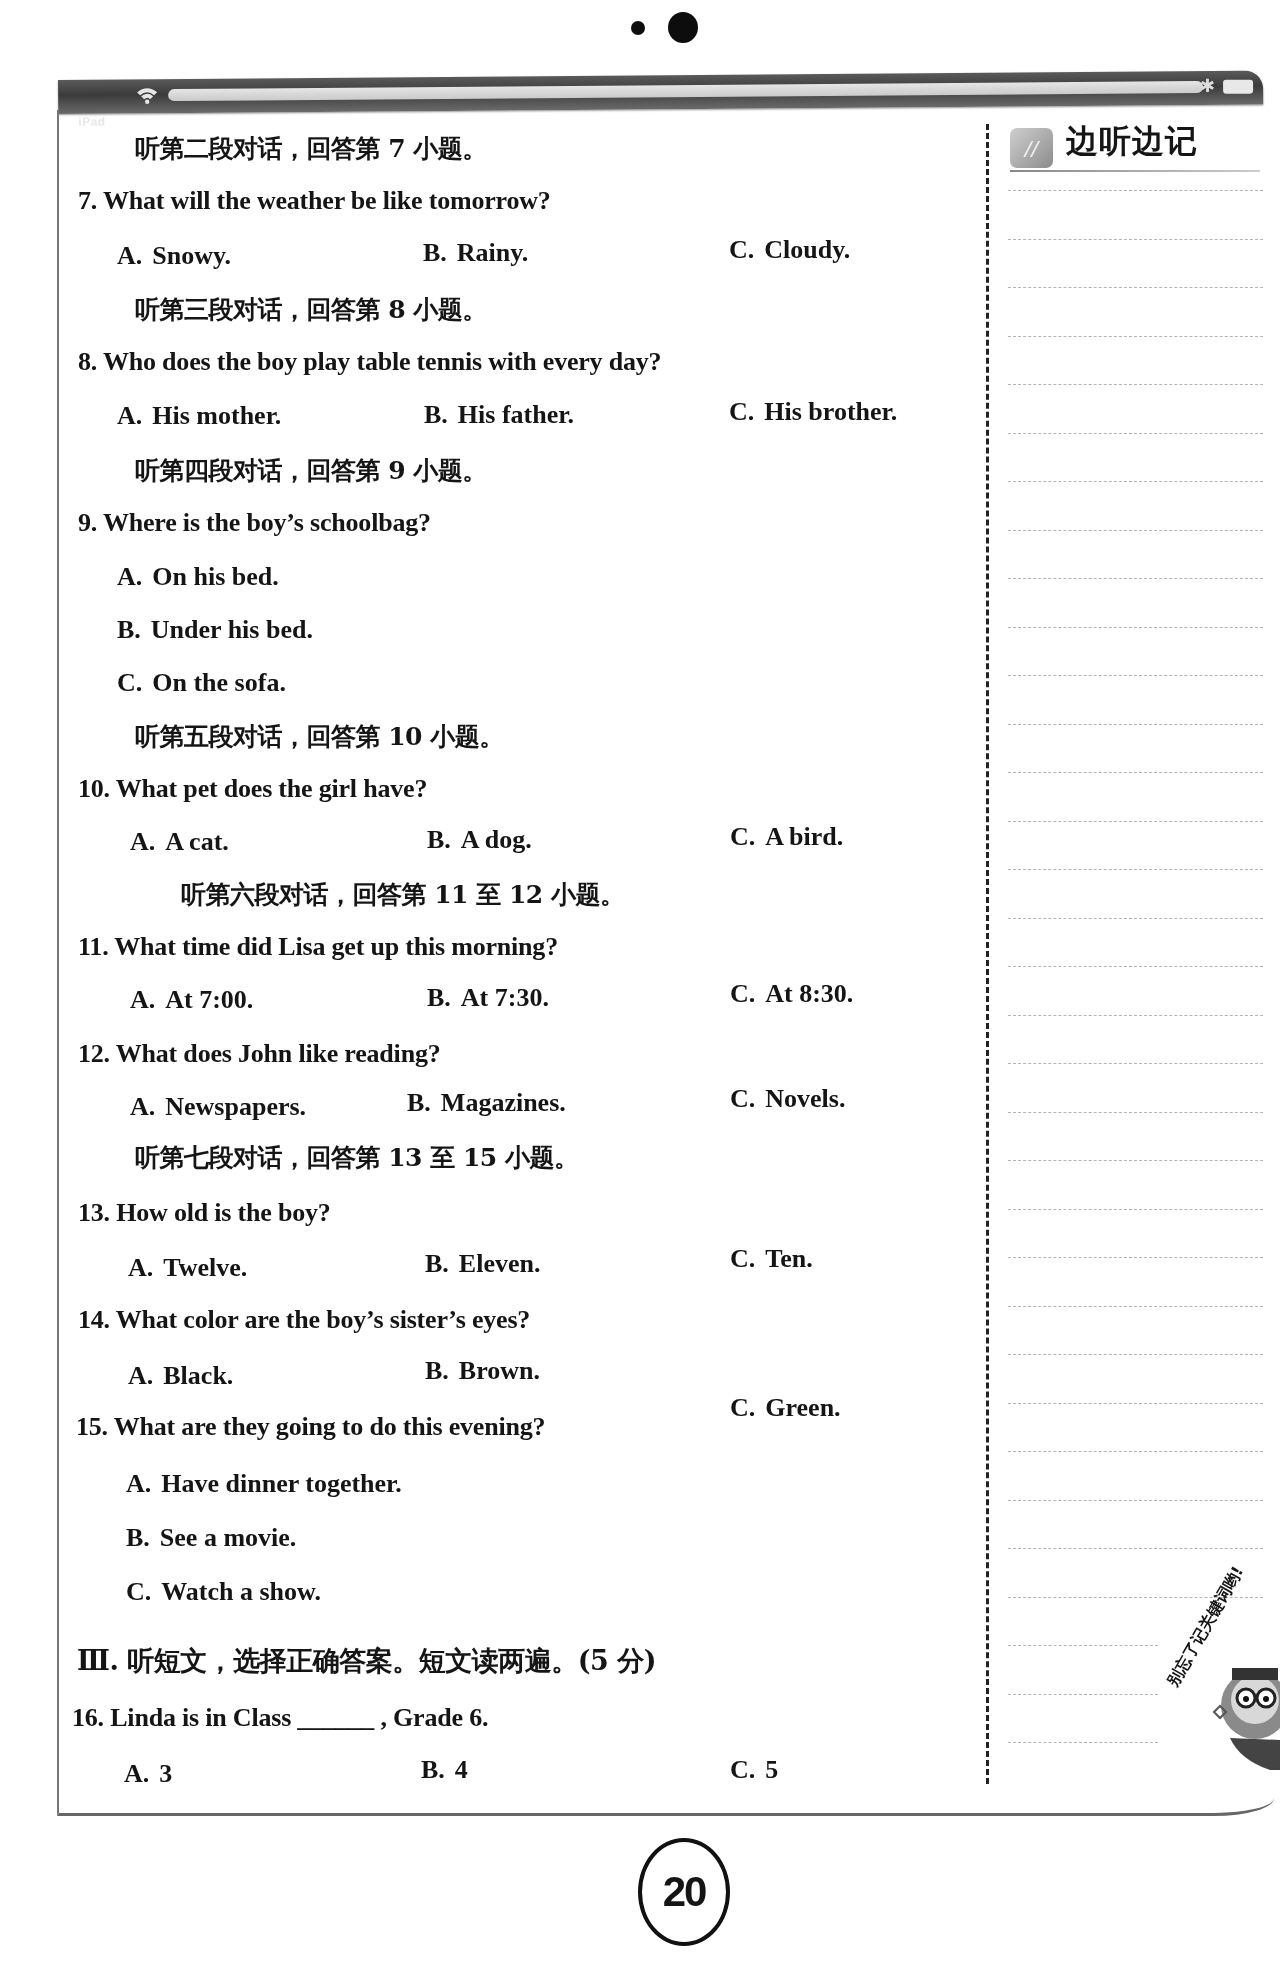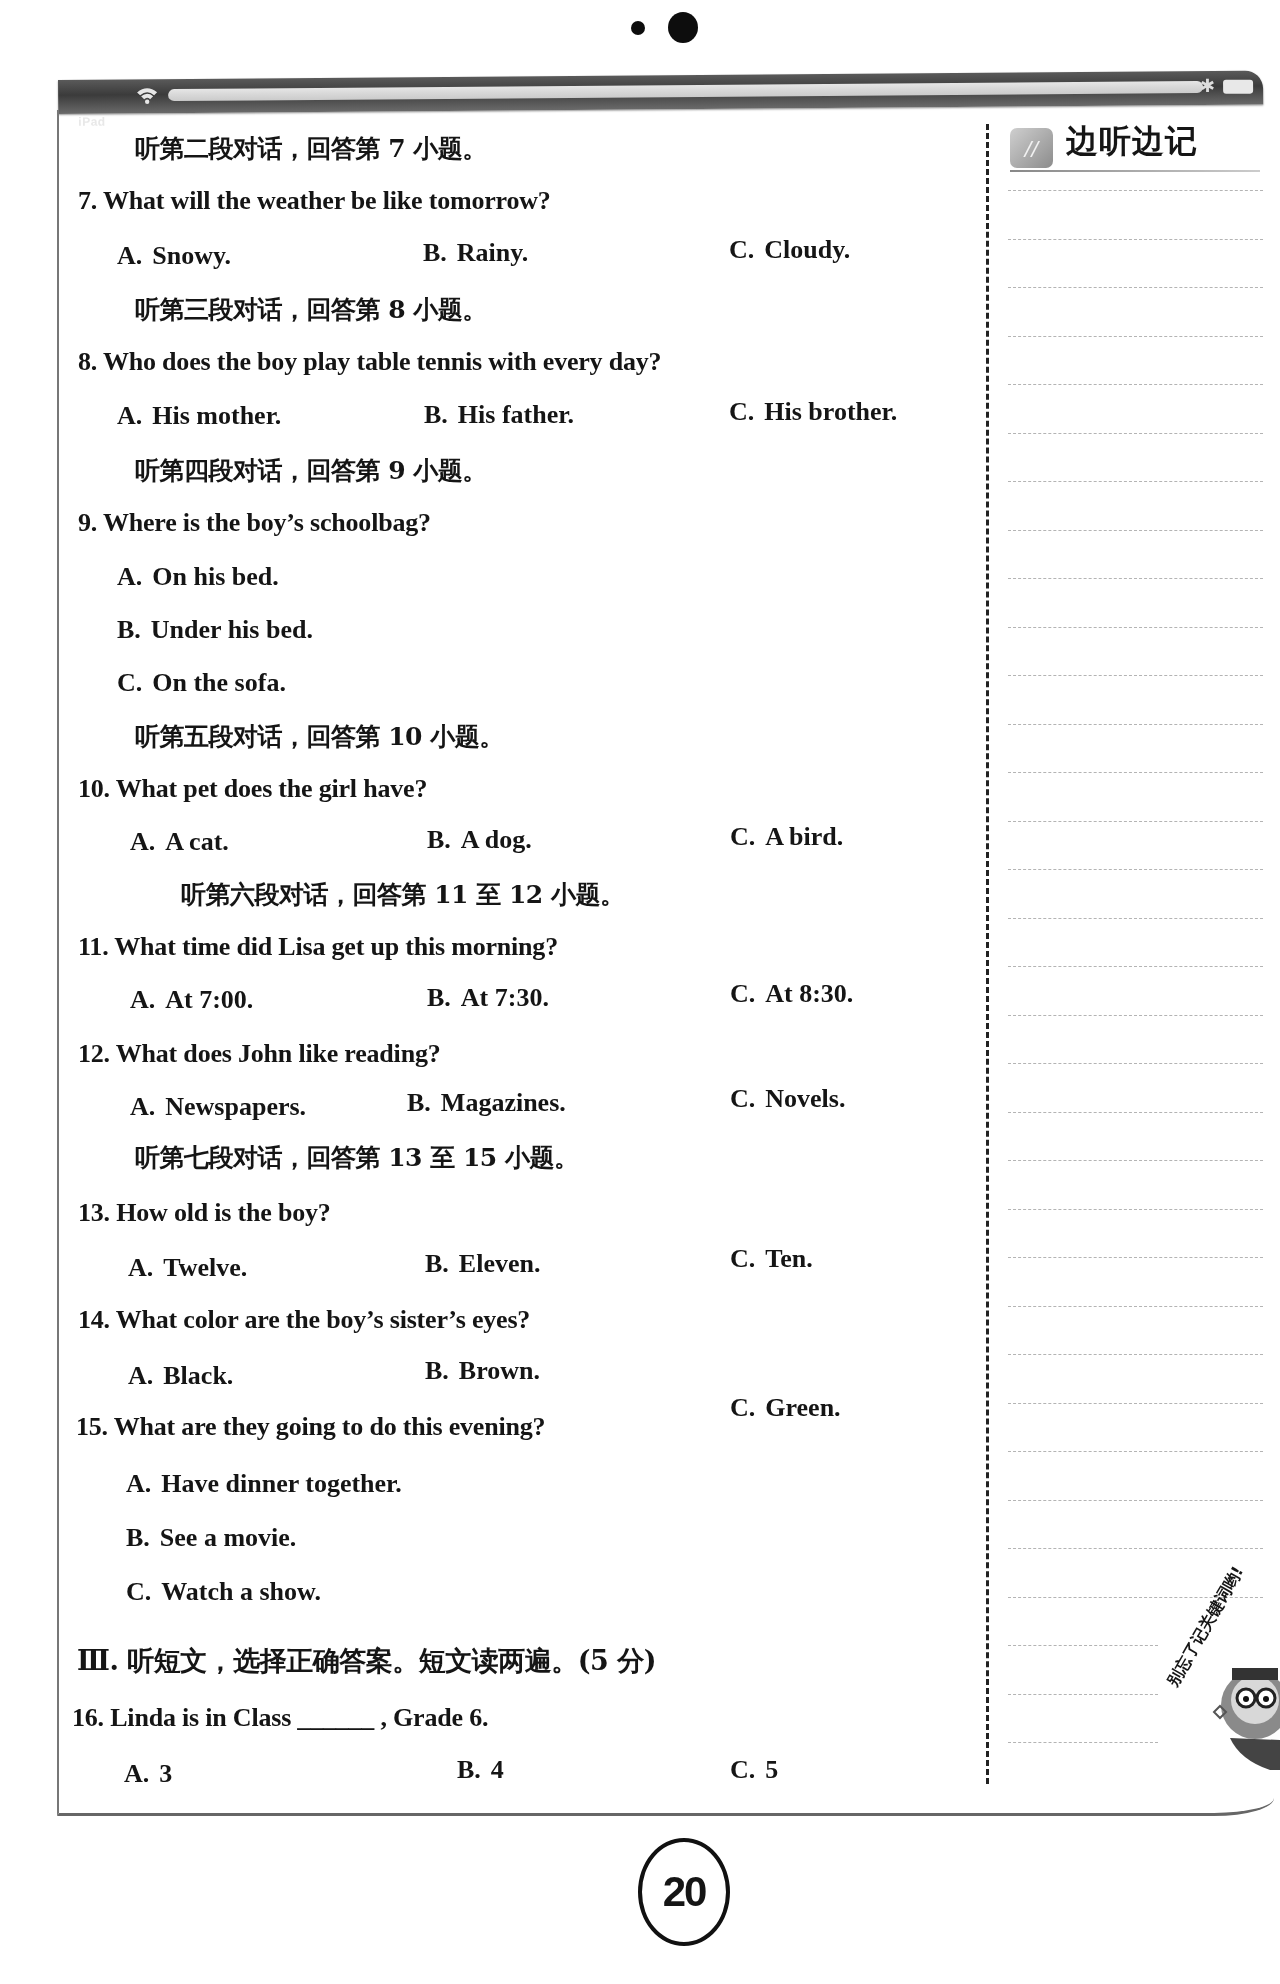--- a/index.html
+++ b/index.html
@@ -204,21 +204,21 @@
   <div class="opt" style="left:126px;top:1538px;"><span class="letter">B.</span><span>See a movie.</span></div>
   <div class="opt" style="left:126px;top:1592px;"><span class="letter">C.</span><span>Watch a show.</span></div>
 
   <div class="sec" style="left:77px;top:1661px;font-size:27px;">Ⅲ. 听短文，选择正确答案。短文读两遍。(5 分)</div>
 
   <div class="q" style="left:72px;top:1718px;">
     <span>16.</span>
     <span>Linda is in Class ______ , Grade 6.</span>
   </div>
   <div class="opt" style="left:124px;top:1774px;"><span class="letter">A.</span><span>3</span></div>
-  <div class="opt" style="left:421px;top:1770px;margin-left:36px;"><span class="letter">B.</span><span>4</span></div>
+  <div class="opt" style="left:421px;top:1770px;"><span class="letter">B.</span><span>4</span></div>
   <div class="opt" style="left:730px;top:1770px;"><span class="letter">C.</span><span>5</span></div>
 </div>
 
 <div>
   <div class="note-head-icon">//</div>
   <div class="note-head-title">边听边记</div>
   <div class="note-head-rule"></div>
   <div id="note-lines">
       <div class="note-line" style="top: 190px;"></div>
       <div class="note-line" style="top: 238.5px;"></div>

